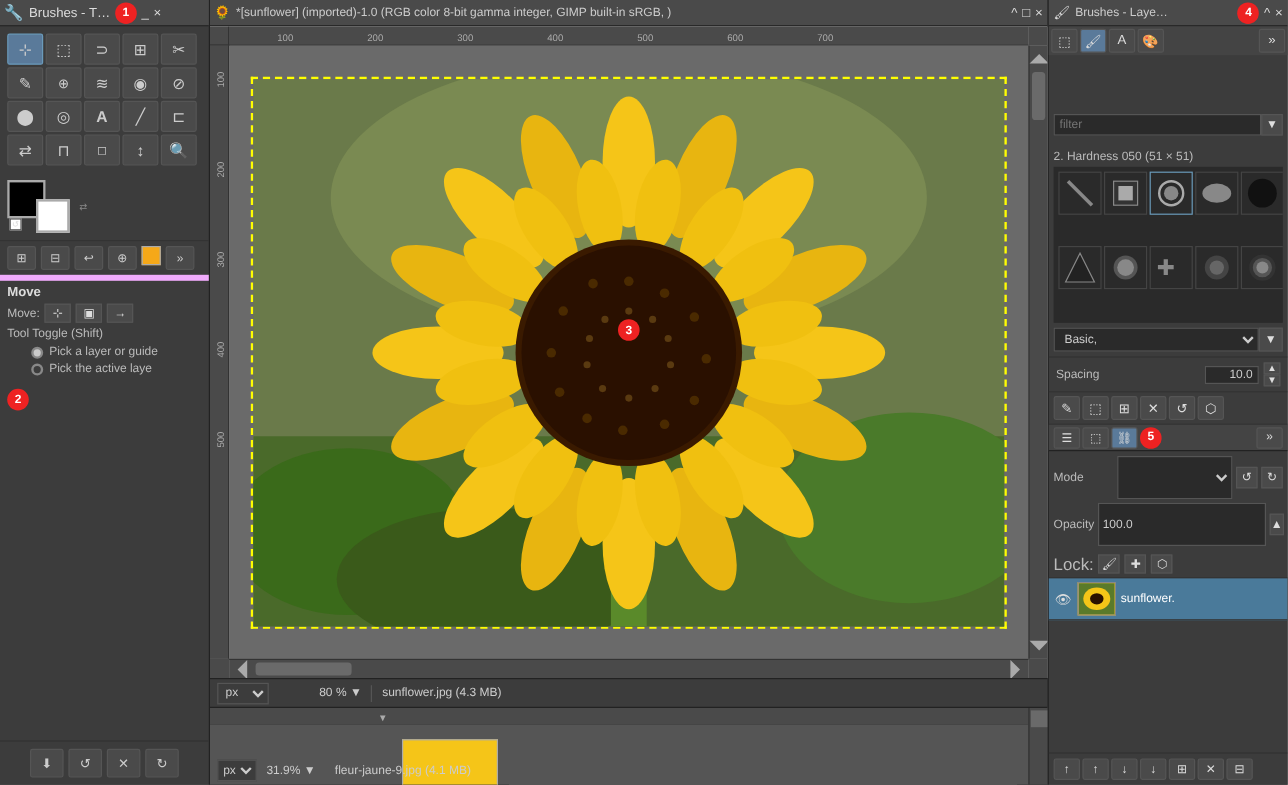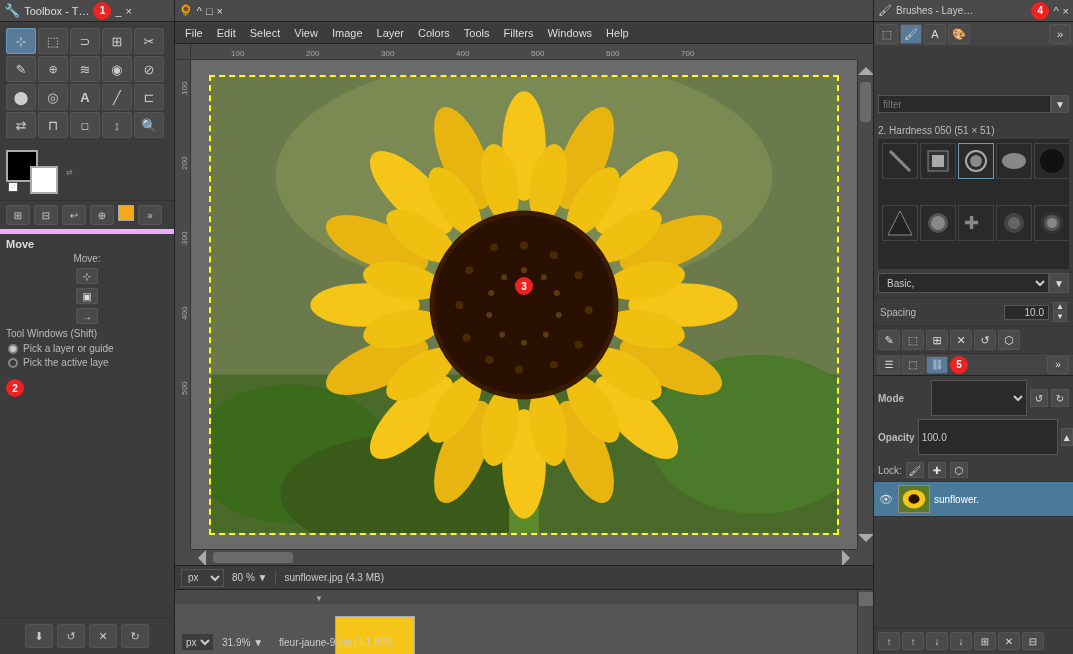--- a/index.html
+++ b/index.html
@@ -86,21 +86,21 @@
     .small-icon-btn {
       width: 24px; height: 20px;
       background: #4a4a4a;
       border: 1px solid #555;
       border-radius: 2px;
       display: flex; align-items: center; justify-content: center;
       font-size: 10px; color: #ccc; cursor: pointer;
     }
 
     
-    .radio-row { display: flex; align-items: center; gap: 5px; margin: 3px 2px; }
+    .radio-row { display: flex; align-items: center; gap: 5px; margin: 3px 20px; }
     .radio-dot { width: 10px; height: 10px; border-radius: 50%; border: 2px solid #888; display: inline-block; }
     .radio-dot.selected { background: #ccc; }
     .radio-label { font-size: 10px; color: #bbb; }
 
     
     .toolbox-bottom {
       margin-top: auto;
       padding: 6px;
       border-top: 1px solid #333;
       display: flex;
@@ -407,21 +407,21 @@
 
     .layers-controls {
       padding: 4px;
       display: flex;
       flex-direction: column;
       gap: 3px;
     }
     .layers-mode-row {
       display: flex; align-items: center; gap: 3px;
     }
-    .layers-label { font-size: 10px; color: #bbb; width: 50px; font-weight: bold; }
+    .layers-label { font-size: 10px; color: #bbb; width: 50px; }
     .layers-select {
       flex: 1;
       background: #2a2a2a;
       border: 1px solid #555;
       color: #ccc;
       padding: 17px 3px;
       font-size: 10px;
       height: 18px;
     }
     .undo-btn {
@@ -429,21 +429,21 @@
       background: #4a4a4a;
       border: 1px solid #555;
       display: flex; align-items: center; justify-content: center;
       font-size: 10px; cursor: pointer;
     }
 
     .lock-row {
       display: flex; align-items: center; gap: 4px; padding: 3px 4px;
       border-bottom: 1px solid #333;
     }
-    .lock-label { font-size: 10px; color: #bbb; }
+    .lock-label { font-size: 14px; color: #bbb; }
     .lock-btn {
       width: 18px; height: 16px;
       background: #4a4a4a;
       border: 1px solid #555;
       display: flex; align-items: center; justify-content: center;
       font-size: 10px; cursor: pointer;
     }
 
     .layer-row {
       display: flex;
@@ -533,21 +533,21 @@
 </head>
 <body>
 
 <div style="display:flex; flex-direction:column; width:1073px; height:654px; overflow:hidden;">
 
   <div style="display:flex; flex:1; overflow:hidden;">
 
     <div class="toolbox">
       <div class="toolbox-titlebar">
         <span style="font-size:13px;">🔧</span>
-        <span class="title">Toolbox - T…</span>
+        <span class="title">Brushes - T…</span>
         <div class="badge">1</div>
         <div class="win-btn">_</div>
         <div class="win-btn">×</div>
       </div>
 
       <div class="tool-grid">
 
         <div class="tool-btn active">⊹</div>
         <div class="tool-btn">⬚</div>
         <div class="tool-btn">⊃</div>
@@ -586,27 +586,27 @@
         <div class="small-icon-btn">⊞</div>
         <div class="small-icon-btn">⊟</div>
         <div class="small-icon-btn">↩</div>
         <div class="small-icon-btn">⊕</div>
         <div style="width:16px; height:16px; background:#f5a818; border:1px solid #aaa; cursor:pointer;"></div>
         <div class="small-icon-btn">»</div>
       </div>
 
       <div style="padding:4px 6px; border-top:5px solid #f0abfc;">
         <div style="font-weight:bold; font-size:11px; color:#ddd; margin-bottom:3px;">Move</div>
-        <div style="display:flex; align-items:center; gap:4px; margin-bottom:4px;flex-direction:column;">
+        <div style="display:flex; align-items:center; gap:4px; margin-bottom:4px;">
           <span style="font-size:10px; color:#bbb;">Move:</span>
           <div style="width:22px;height:16px;background:#4a4a4a;border:1px solid #555;display:flex;align-items:center;justify-content:center;cursor:pointer;font-size:10px;">⊹</div>
           <div style="width:22px;height:16px;background:#4a4a4a;border:1px solid #555;display:flex;align-items:center;justify-content:center;cursor:pointer;font-size:10px;">▣</div>
           <div style="width:22px;height:16px;background:#4a4a4a;border:1px solid #555;display:flex;align-items:center;justify-content:center;cursor:pointer;font-size:10px;">→</div>
         </div>
-        <div style="font-size:10px; color:#bbb; margin-bottom:4px;">Tool Windows  (Shift)</div>
+        <div style="font-size:10px; color:#bbb; margin-bottom:4px;">Tool Toggle  (Shift)</div>
 
         <div class="radio-row">
           <div class="radio-dot selected"></div>
           <span class="radio-label">Pick a layer or guide</span>
         </div>
 
         <div class="radio-row">
           <div class="radio-dot"></div>
           <span class="radio-label">Pick the active laye</span>
         </div>
@@ -621,38 +621,26 @@
         <div class="btn">↺</div>
         <div class="btn">✕</div>
         <div class="btn">↻</div>
       </div>
     </div>
 
     <div class="canvas-area">
 
       <div class="canvas-titlebar">
         <span style="font-size:11px;">🌻</span>
+        <span style="flex:1; font-size:10px; color:#ccc;">*[sunflower] (imported)-1.0 (RGB color 8-bit gamma integer, GIMP built-in sRGB, )</span>
         <div class="win-btn">^</div>
         <div class="win-btn">□</div>
         <div class="win-btn">×</div>
       </div>
 
-      <div class="menubar">
-        <div class="menu-item">File</div>
-        <div class="menu-item">Edit</div>
-        <div class="menu-item">Select</div>
-        <div class="menu-item">View</div>
-        <div class="menu-item">Image</div>
-        <div class="menu-item">Layer</div>
-        <div class="menu-item">Colors</div>
-        <div class="menu-item">Tools</div>
-        <div class="menu-item">Filters</div>
-        <div class="menu-item">Windows</div>
-        <div class="menu-item">Help</div>
-      </div>
 
       <div class="canvas-scroll-area">
 
         <div style="position:absolute; top:0; left:0; width:16px; height:16px; background:#4a4a4a; z-index:10; border-right:1px solid #333; border-bottom:1px solid #333;"></div>
 
         <div class="ruler-h">
           <svg width="100%" height="16" style="position:absolute;top:0;left:0;">
             <rect width="100%" height="16" fill="#4a4a4a"></rect>
 
             <text x="40" y="12" fill="#aaa" font-size="8">100</text>
@@ -790,21 +778,21 @@
         </div>
       </div>
 
       <div class="status-bar">
         <select style="background:#3c3c3c; border:1px solid #555; color:#ccc; font-size:10px; height:18px; padding:0 2px;">
           <option>px</option>
           <option>mm</option>
           <option>cm</option>
           <option>in</option>
         </select>
-        <div style="font-size:10px; color:#ccc;">
+        <div style="font-size:10px; color:#ccc;margin-left:34px;">
           <span>80 %</span>
           <span style="cursor:pointer;">▼</span>
         </div>
         <div class="status-sep"></div>
         <span style="font-size:10px; color:#ccc;">sunflower.jpg (4.3 MB)</span>
       </div>
 
       <div class="nav-strip">
         <div class="nav-ruler">
           <svg width="100%" height="14">

